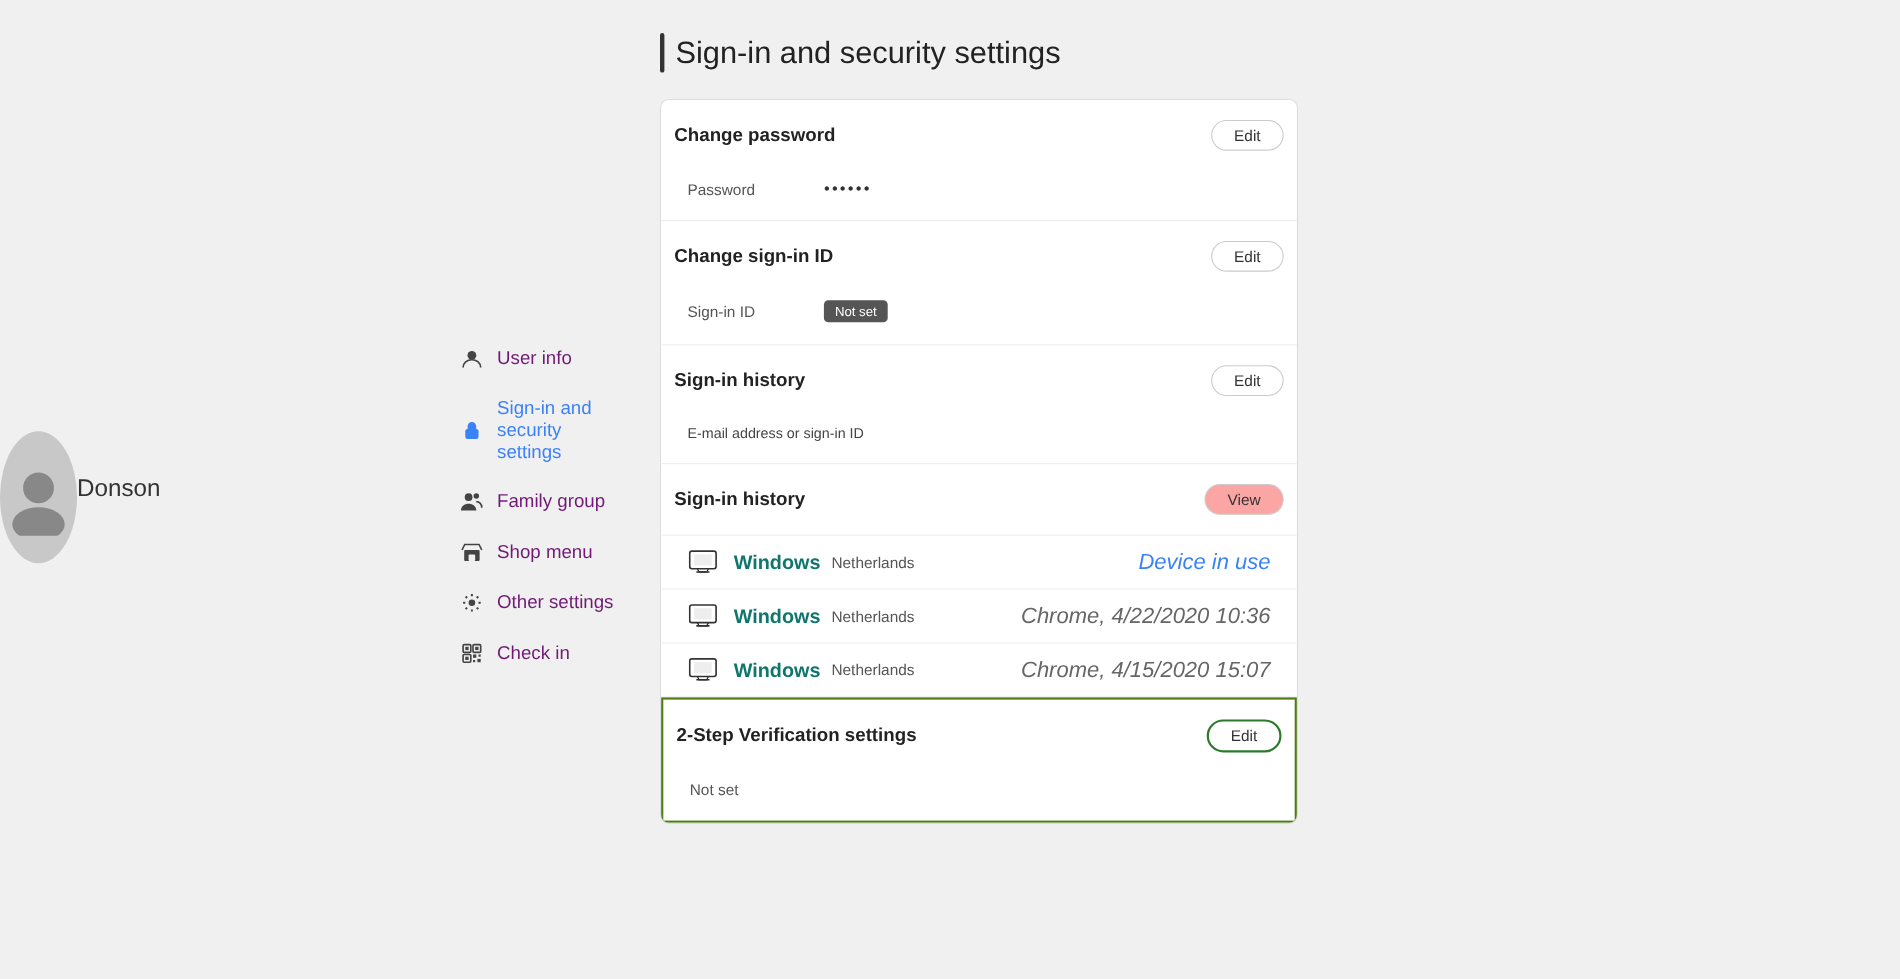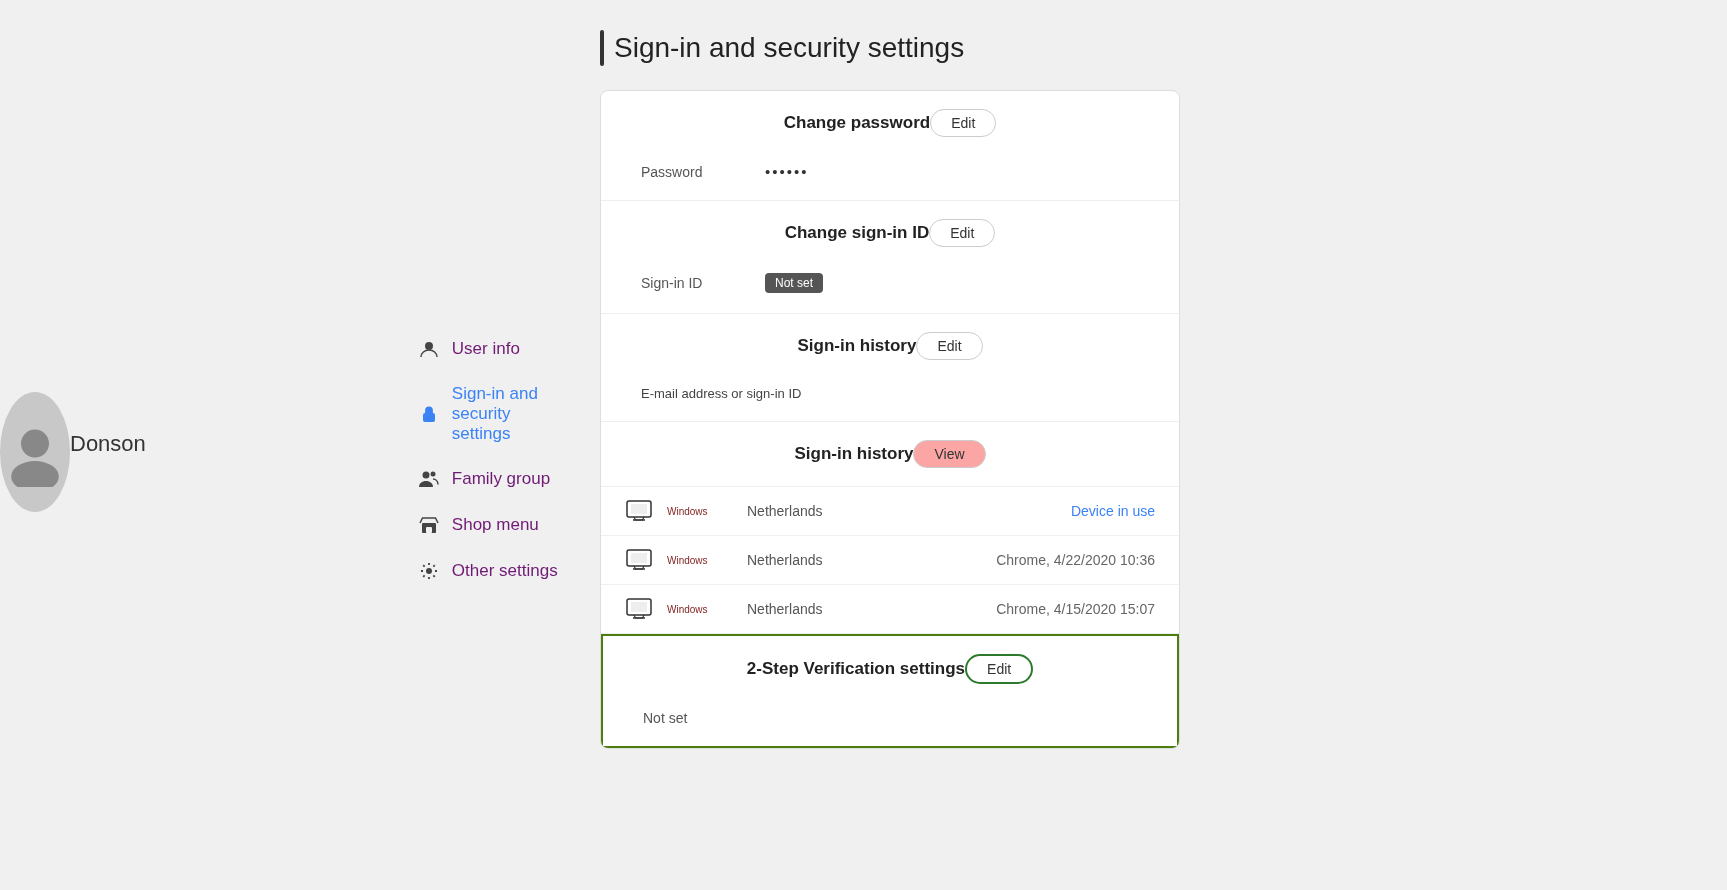--- a/index.html
+++ b/index.html
@@ -109,30 +109,30 @@
     }
     .settings-section {
       border-bottom: 1px solid #eee;
     }
     .settings-section:last-child {
       border-bottom: none;
     }
     .section-header {
       display: flex;
       align-items: center;
-      justify-content: center;
-      padding: 18px 30px;
+      justify-content: space-between;
+      padding: 18px 12px;
     }
     .section-title {
       font-size: 17px;
       font-weight: 600;
       color: #222;
     }
     .section-body {
-      padding: 8px 40px 20px;
+      padding: 8px 24px 20px;
       display: flex;
       flex-direction: column;
       gap: 6px;
     }
     .field-row {
       display: flex;
       align-items: center;
       gap: 24px;
     }
     .field-label {
@@ -202,31 +202,33 @@
       justify-content: center;
       flex-shrink: 0;
     }
     .history-info {
       display: flex;
       gap: 10px;
       flex: 1;
       align-items: center;
     }
     .history-os {
-      font-size: 10px;
-      color: #7f1d1d;
+      font-size: 18px;
+      color: #0f766e;
       min-width: 70px;
+      font-weight: bold;
     }
     .history-location {
       font-size: 14px;
       color: #555;
     }
     .history-status {
       margin-left: auto;
-      font-size: 14px;
+      font-size: 20px;
+      font-style: italic;
     }
     .device-in-use {
       color: #3b82f6;
     }
     .history-time {
       color: #666;
     }
   </style>
 </head>
 <body>
@@ -292,20 +294,37 @@
       <div class="nav-item">
         <span class="nav-icon">
           <svg width="20" height="20" viewBox="0 0 20 20" fill="none" xmlns="http://www.w3.org/2000/svg">
             <circle cx="10" cy="10" r="3" fill="#444"></circle>
             <path d="M10 2v2M10 16v2M2 10h2M16 10h2M4.22 4.22l1.42 1.42M14.36 14.36l1.42 1.42M4.22 15.78l1.42-1.42M14.36 5.64l1.42-1.42" stroke="#444" stroke-width="1.8"></path>
           </svg>
         </span>
         <span>Other settings</span>
       </div>
 
+      <div class="nav-item">
+        <span class="nav-icon">
+          <svg width="20" height="20" viewBox="0 0 20 20" fill="none" xmlns="http://www.w3.org/2000/svg">
+            <rect x="2" y="2" width="7" height="7" rx="1" stroke="#444" stroke-width="1.5" fill="none"></rect>
+            <rect x="4" y="4" width="3" height="3" fill="#444"></rect>
+            <rect x="11" y="2" width="7" height="7" rx="1" stroke="#444" stroke-width="1.5" fill="none"></rect>
+            <rect x="13" y="4" width="3" height="3" fill="#444"></rect>
+            <rect x="2" y="11" width="7" height="7" rx="1" stroke="#444" stroke-width="1.5" fill="none"></rect>
+            <rect x="4" y="13" width="3" height="3" fill="#444"></rect>
+            <rect x="11" y="11" width="3" height="3" fill="#444"></rect>
+            <rect x="16" y="11" width="2" height="2" fill="#444"></rect>
+            <rect x="11" y="16" width="2" height="2" fill="#444"></rect>
+            <rect x="15" y="15" width="3" height="3" fill="#444"></rect>
+          </svg>
+        </span>
+        <span>Check in</span>
+      </div>
 
     </nav>
   </aside>
 
   <main class="main-content">
     <div class="page-title-wrapper">
       <div class="page-title-bar"></div>
       <h1 class="page-title">Sign-in and security settings</h1>
     </div>
 

